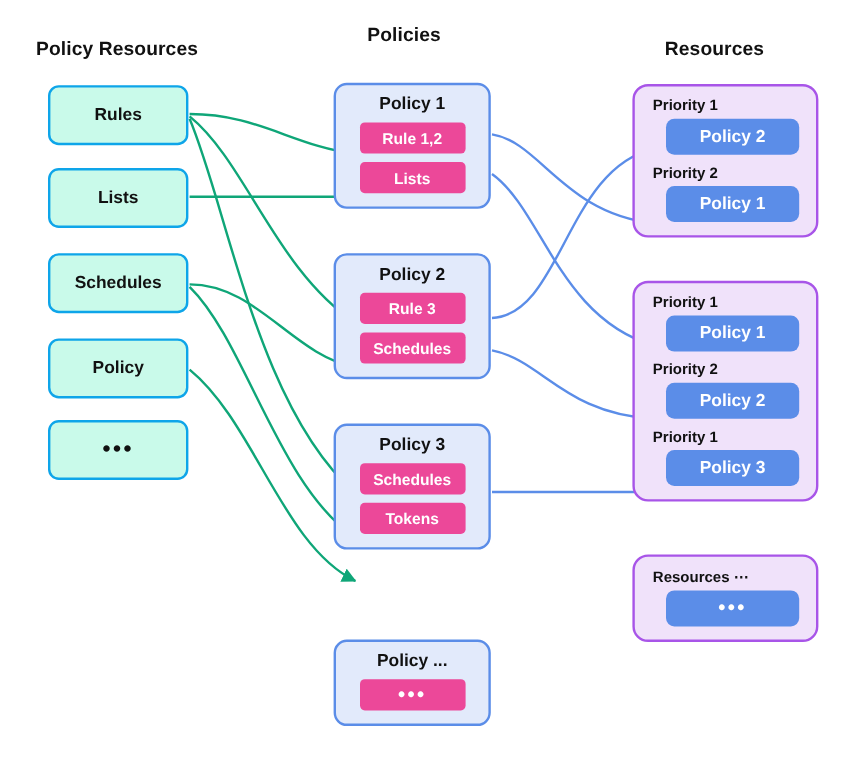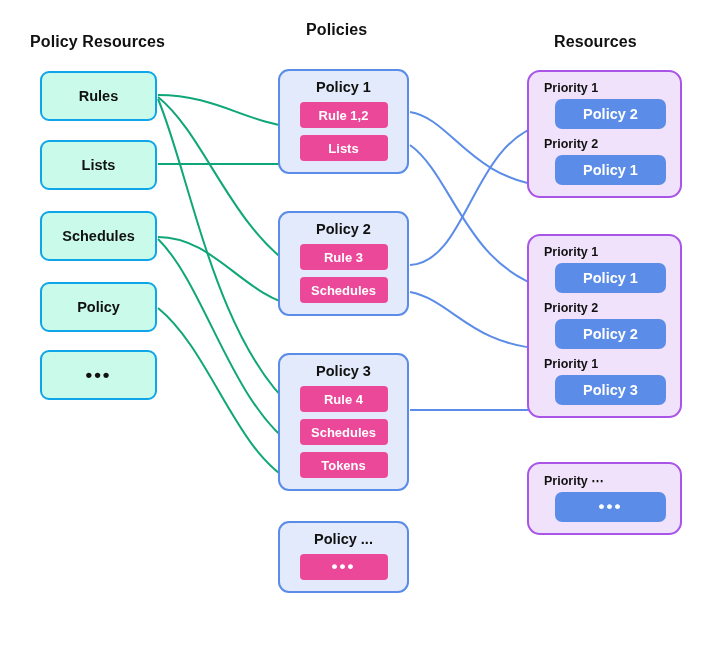--- a/index.html
+++ b/index.html
@@ -206,26 +206,25 @@
   </div>
 
   <div class="policy-card" style="top:211px">
     <div class="policy-title">Policy 2</div>
     <div class="policy-item">Rule 3</div>
     <div class="policy-item">Schedules</div>
   </div>
 
   <div class="policy-card" style="top:353px">
     <div class="policy-title">Policy 3</div>
-    <div class="policy-item">Rule 4</div>
     <div class="policy-item">Schedules</div>
     <div class="policy-item">Tokens</div>
   </div>
 
-  <div class="policy-card" style="top:521px">
+  <div class="policy-card" style="top:533px">
     <div class="policy-title">Policy ...</div>
     <div class="policy-item ellipsis">•••</div>
   </div>
 
   <div class="assign-card" style="top:70px">
     <div class="assign-row">
       <div class="priority-label">Priority 1</div>
       <div class="assign-pill">Policy 2</div>
     </div>
     <div class="assign-row">
@@ -244,18 +243,18 @@
       <div class="assign-pill">Policy 2</div>
     </div>
     <div class="assign-row">
       <div class="priority-label">Priority 1</div>
       <div class="assign-pill">Policy 3</div>
     </div>
   </div>
 
   <div class="assign-card" style="top:462px">
     <div class="assign-row">
-      <div class="priority-label">Priority ⋯</div>
+      <div class="priority-label">Resources ⋯</div>
       <div class="assign-pill ellipsis">•••</div>
     </div>
   </div>
 
 </div>
 
 </body></html>

